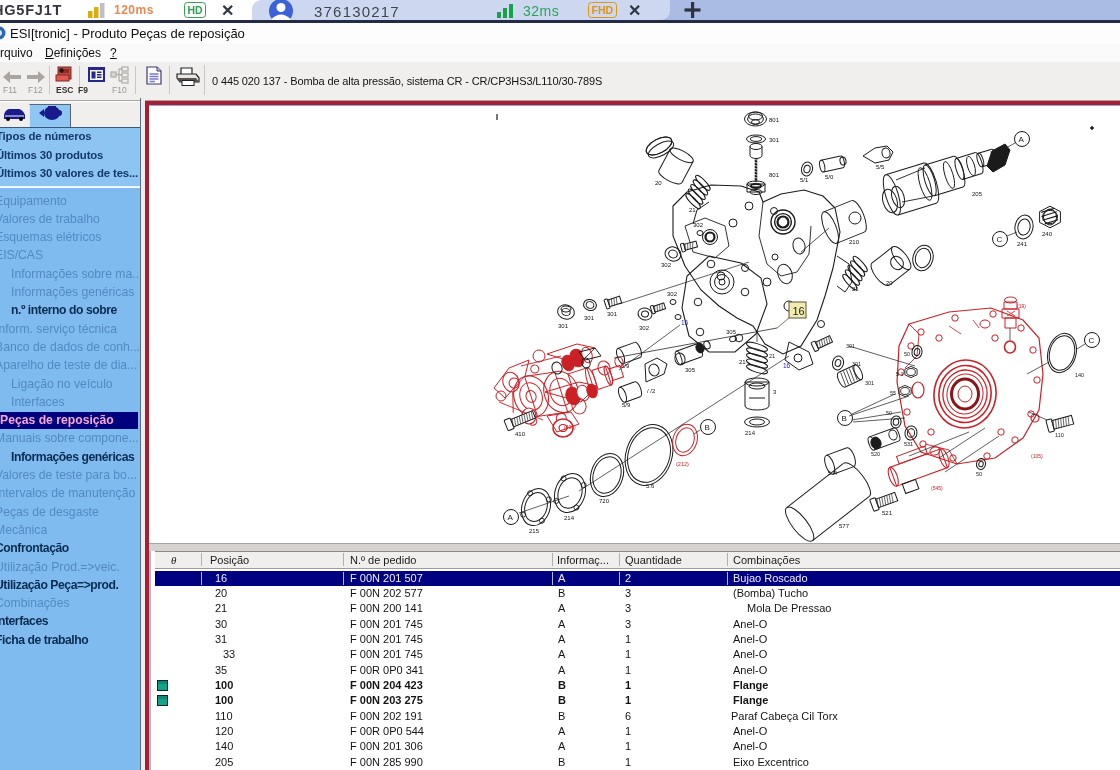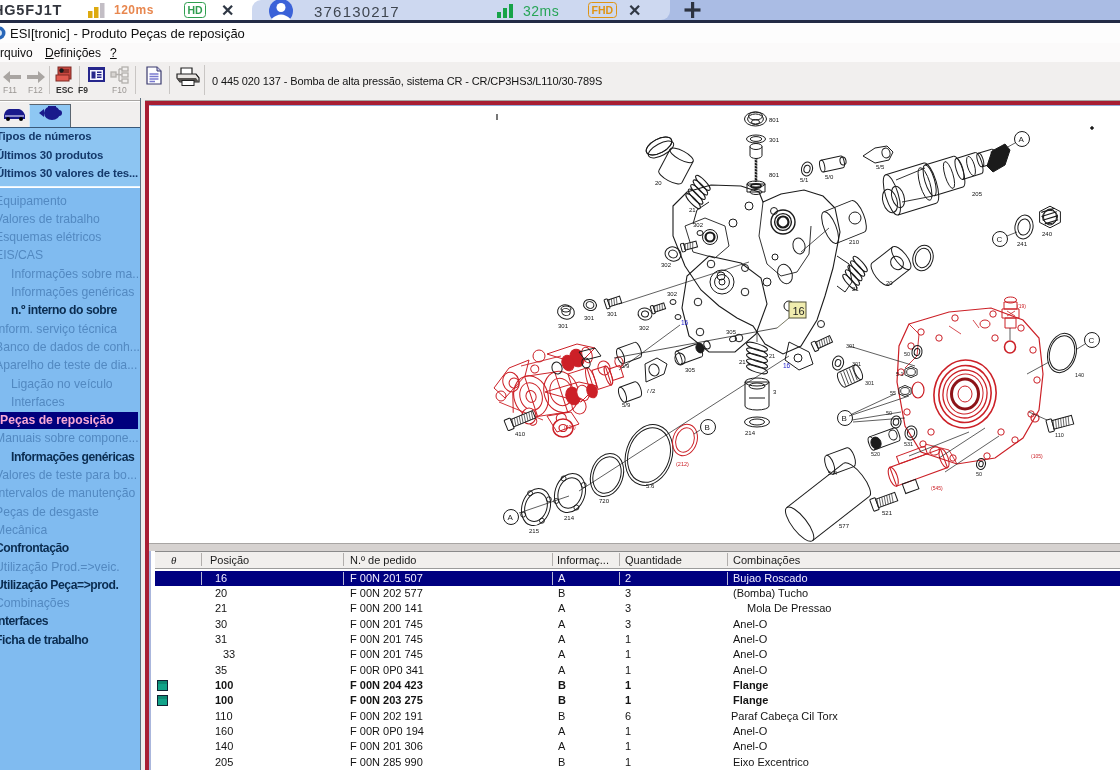--- a/index.html
+++ b/index.html
@@ -861,22 +861,22 @@
     <div class="cell" style="left:578px">Flange</div>
   </div>
 <div class="abs row" style="top:708.65px;">
     <div class="cell" style="left:60px">110</div>
     <div class="cell" style="left:195px">F 00N 202 191</div>
     <div class="cell" style="left:403px">B</div>
     <div class="cell" style="left:470px">6</div>
     <div class="cell" style="left:576px">Paraf Cabeça Cil Torx</div>
   </div>
 <div class="abs row" style="top:724.00px;">
-    <div class="cell" style="left:60px">160</div>
-    <div class="cell" style="left:195px">F 00R 0P0 194</div>
+    <div class="cell" style="left:60px">120</div>
+    <div class="cell" style="left:195px">F 00R 0P0 544</div>
     <div class="cell" style="left:403px">A</div>
     <div class="cell" style="left:470px">1</div>
     <div class="cell" style="left:578px">Anel-O</div>
   </div>
 <div class="abs row" style="top:739.35px;">
     <div class="cell" style="left:60px">140</div>
     <div class="cell" style="left:195px">F 00N 201 306</div>
     <div class="cell" style="left:403px">A</div>
     <div class="cell" style="left:470px">1</div>
     <div class="cell" style="left:578px">Anel-O</div>

